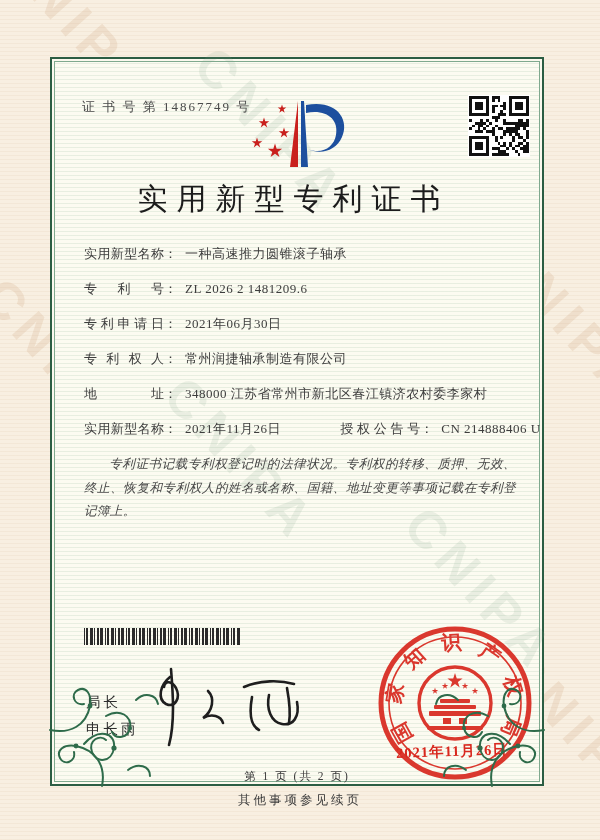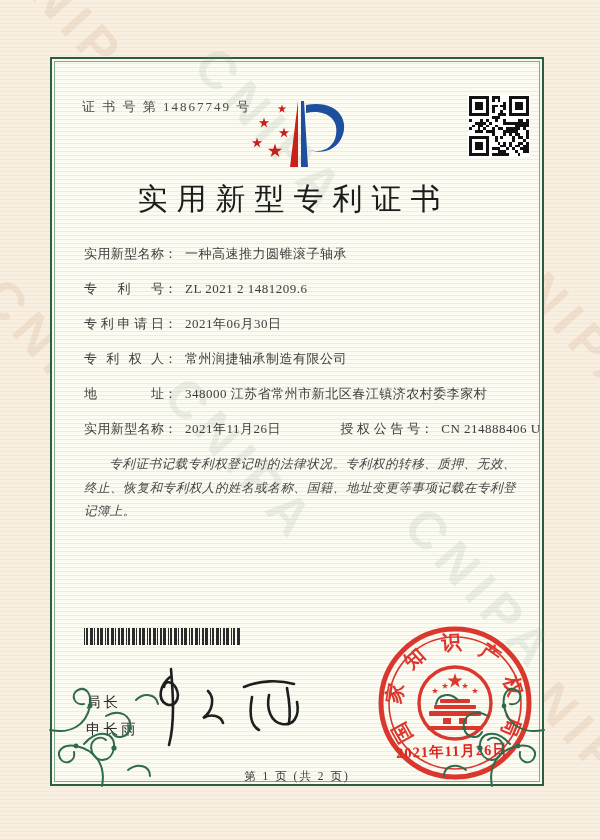--- a/index.html
+++ b/index.html
@@ -343,21 +343,21 @@
           <rect x="17" y="20" width="1" height="1" fill="#111"></rect>
         </svg>
 
       <div class="title">实用新型专利证书</div>
 
       <div class="content">
         <div class="frow">
           <span class="flabel">实用新型名称</span><span class="colon">：</span><span class="fvalue">一种高速推力圆锥滚子轴承</span>
         </div>
         <div class="frow">
-          <span class="flabel">专利号</span><span class="colon">：</span><span class="fvalue">ZL 2021 2 1481209.6</span>
+          <span class="flabel">专利号</span><span class="colon">：</span><span class="fvalue">ZL 2026 2 1481209.6</span>
         </div>
         <div class="frow">
           <span class="flabel">专利申请日</span><span class="colon">：</span><span class="fvalue">2021年06月30日</span>
         </div>
         <div class="frow">
           <span class="flabel">专利权人</span><span class="colon">：</span><span class="fvalue">常州润捷轴承制造有限公司</span>
         </div>
         <div class="frow">
           <span class="flabel">地址</span><span class="colon">：</span><span class="fvalue">348000 江苏省常州市新北区春江镇济农村委李家村</span>
         </div>
@@ -459,13 +459,14 @@
           <rect x="4" y="15" width="8" height="6"></rect>
           <rect x="-28" y="23" width="56" height="4" rx="2"></rect>
         </g>
       </svg>
       <div class="seal-date">2021年11月26日</div>
 
       <div class="page-info">第 1 页 (共 2 页)</div>
     </div>
   </div>
 
+  <div class="foot-note">其他事项参见续页</div>
 </div>
 
 </body></html>

